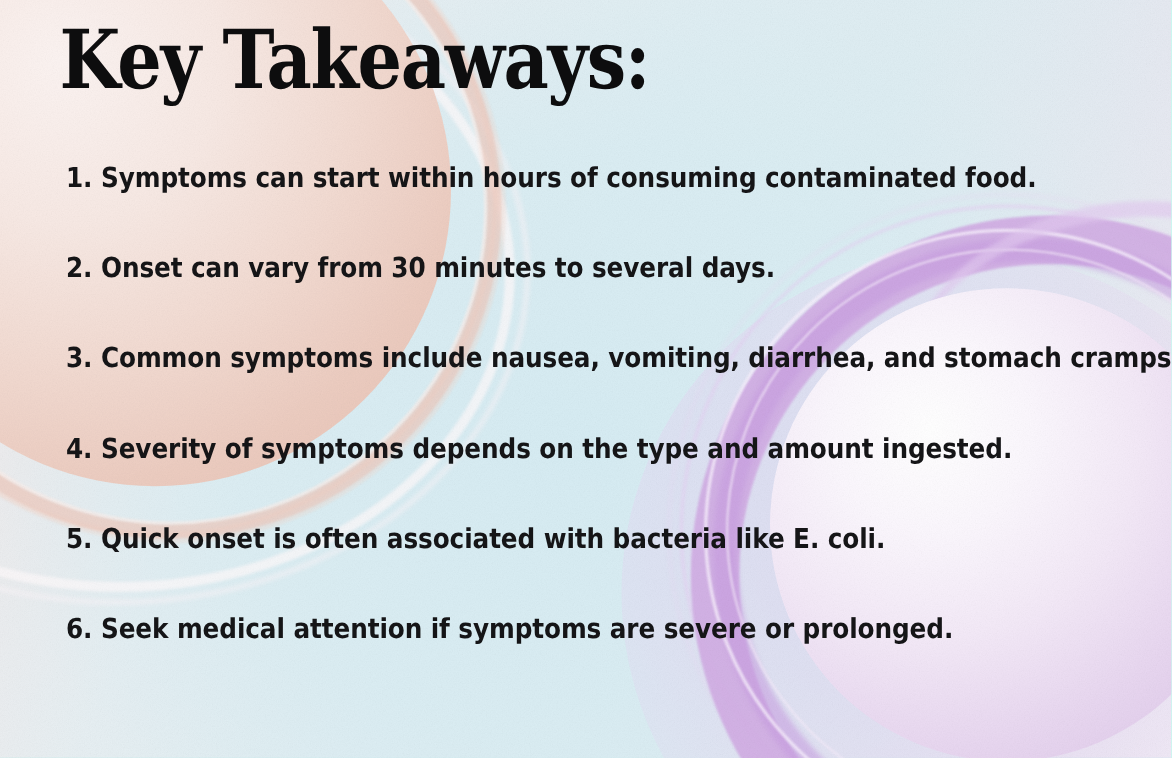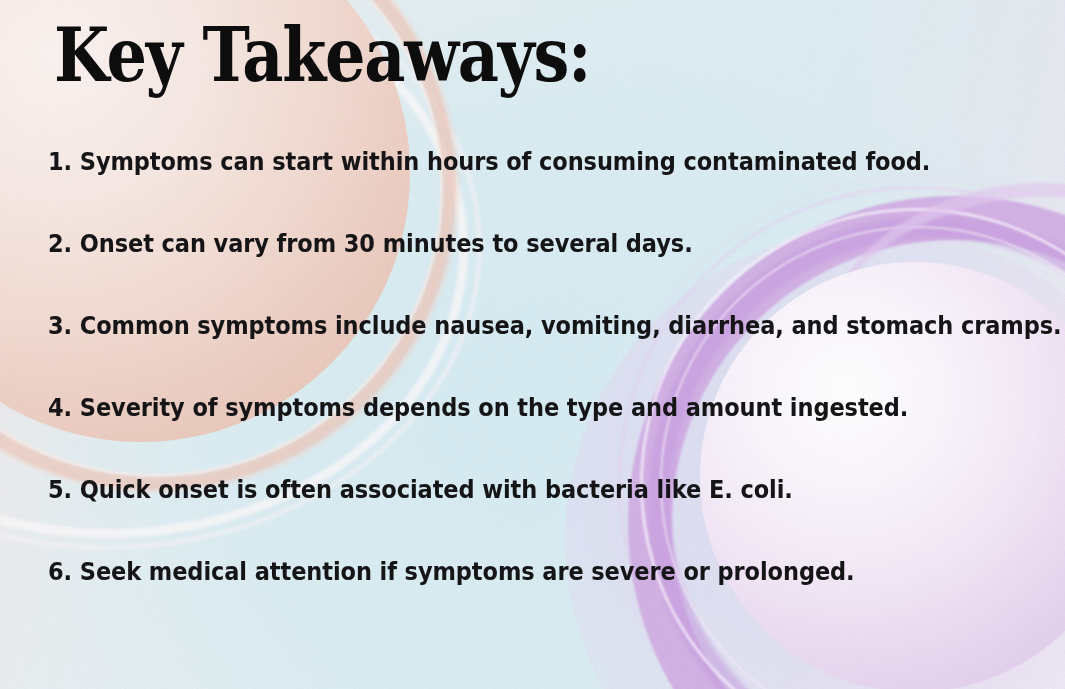--- a/index.html
+++ b/index.html
@@ -266,21 +266,21 @@
     line-height: 1.0;
     letter-spacing: -1.5px;
     color: #0d0d0e;
     transform: scaleX(0.86);
     transform-origin: left top;
     white-space: nowrap;
   }
 
   .list {
     position: absolute;
-    left: 48px;
+    left: 60px;
     top: 148px;
     margin: 0;
     padding: 0;
     list-style: none;
     width: 960px;
   }
 
   .list-item {
     font-family: "DejaVu Sans", "Liberation Sans", sans-serif;
     font-weight: 700;

